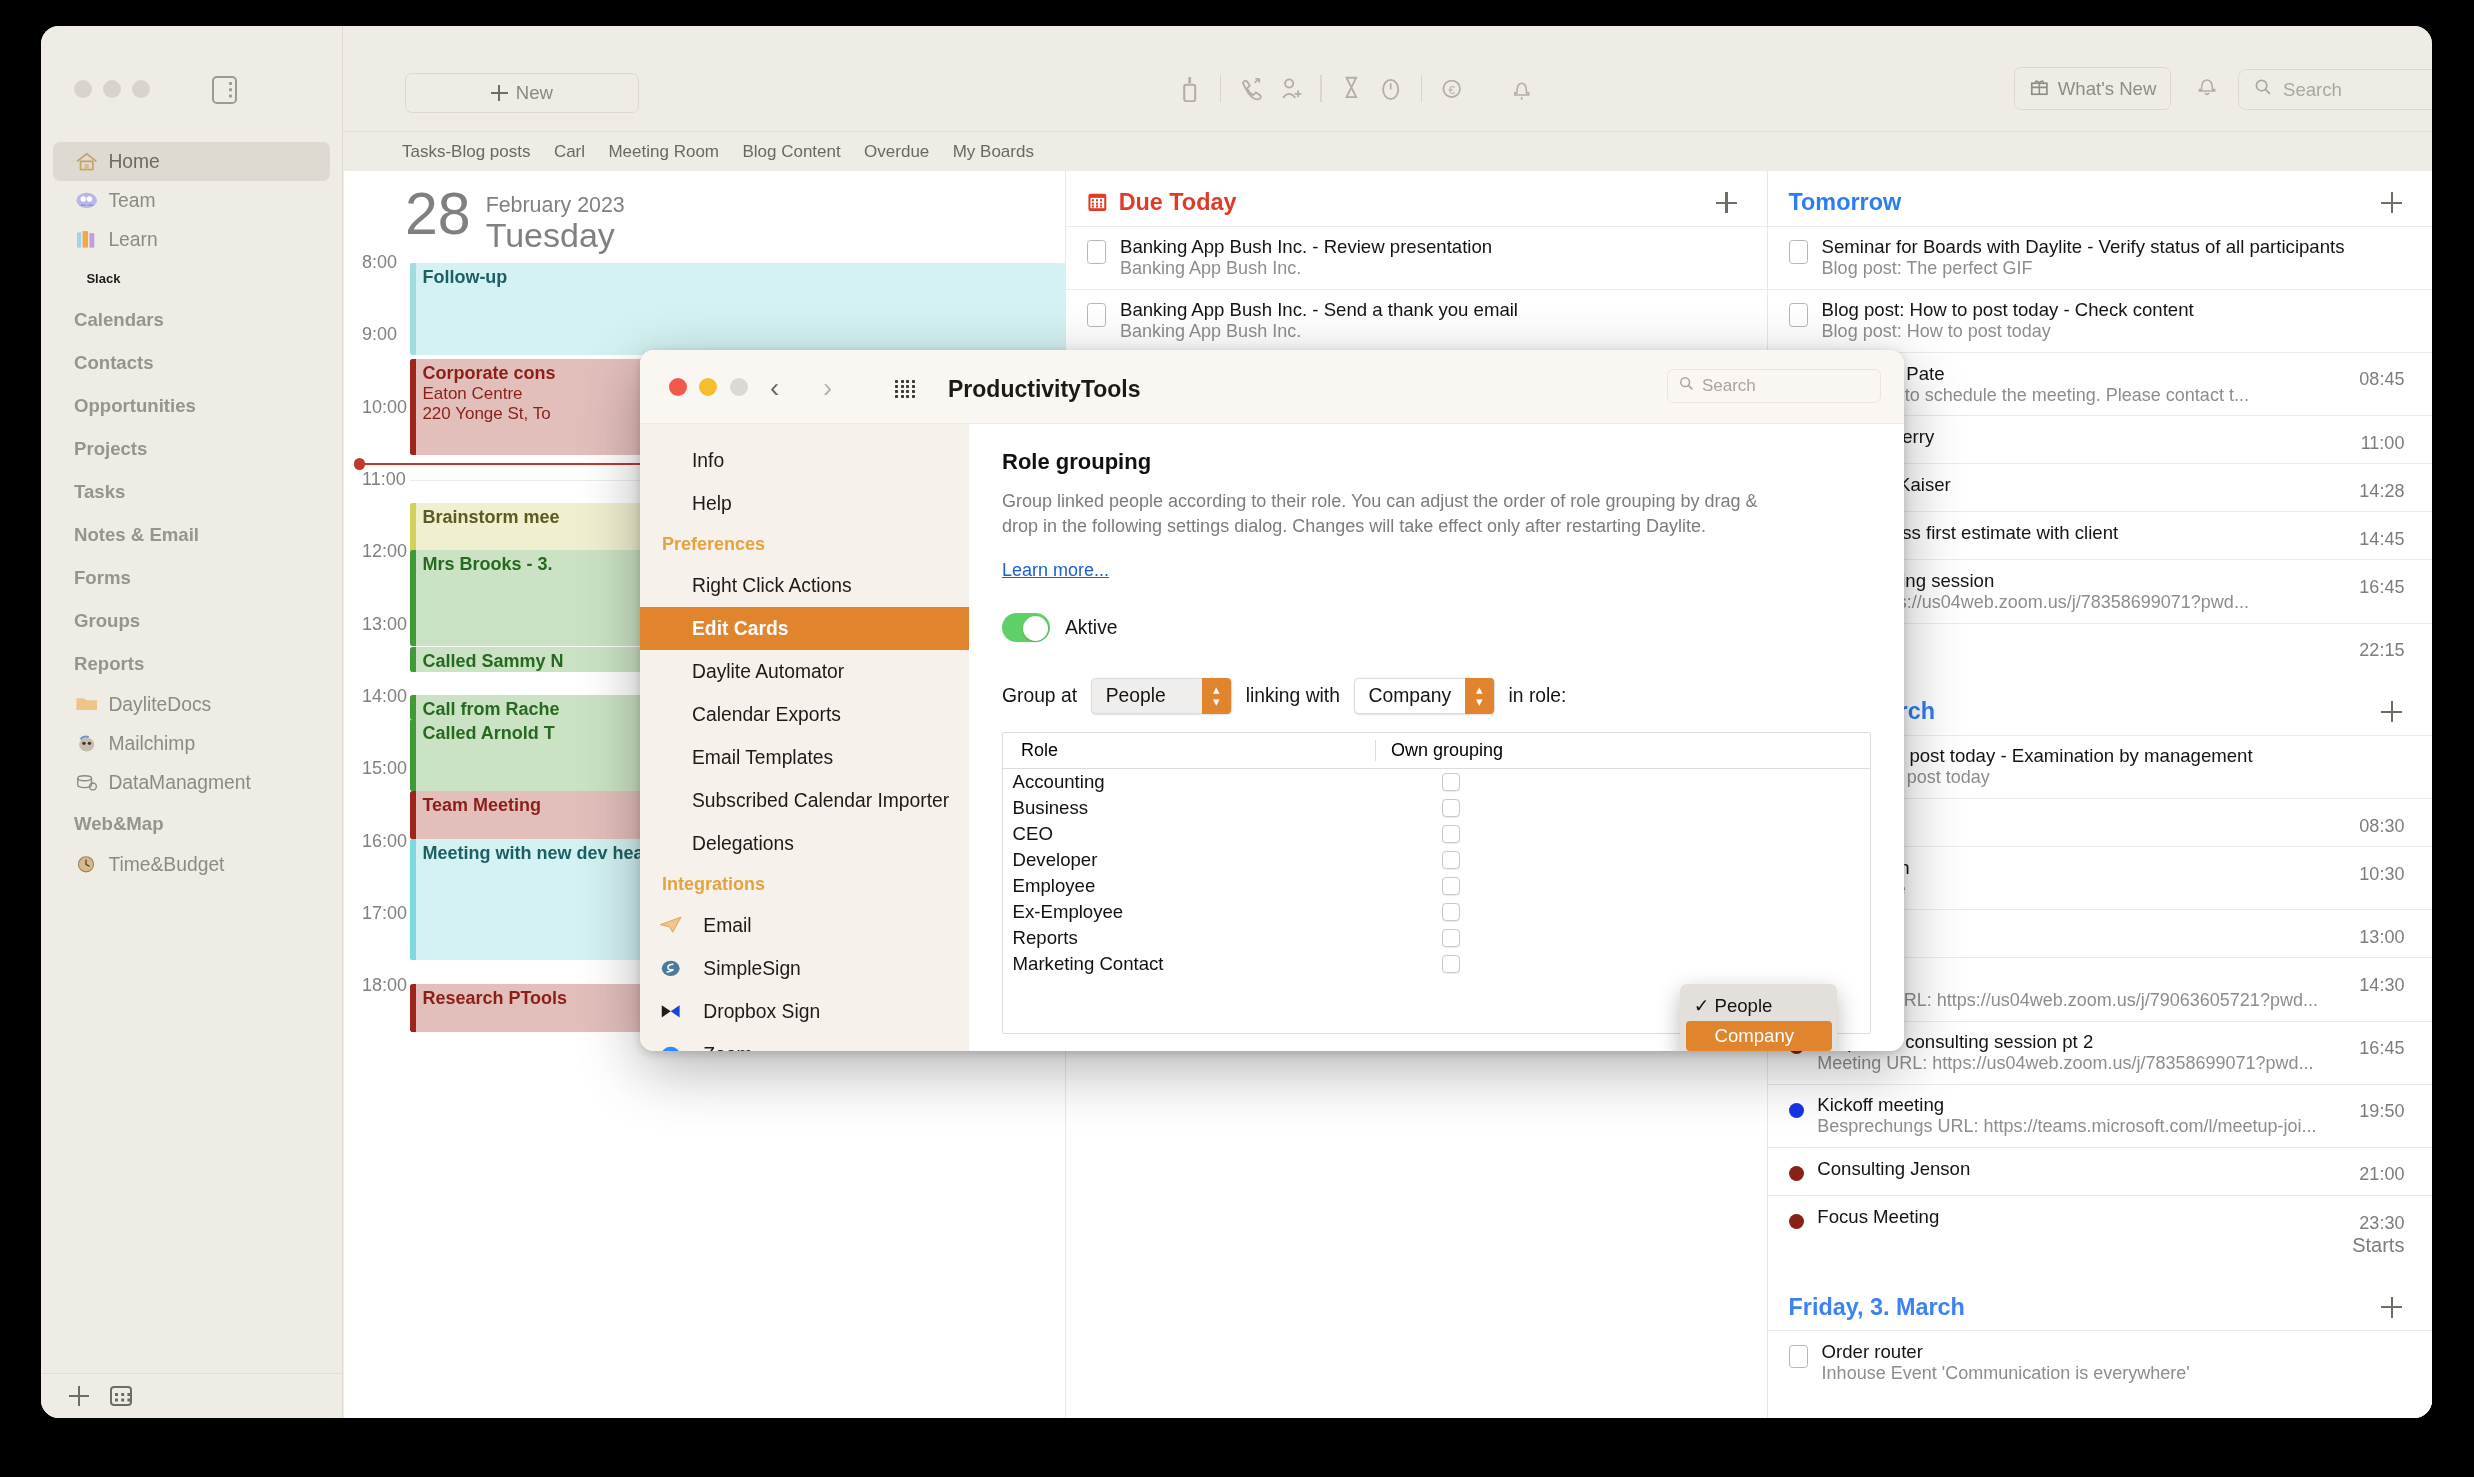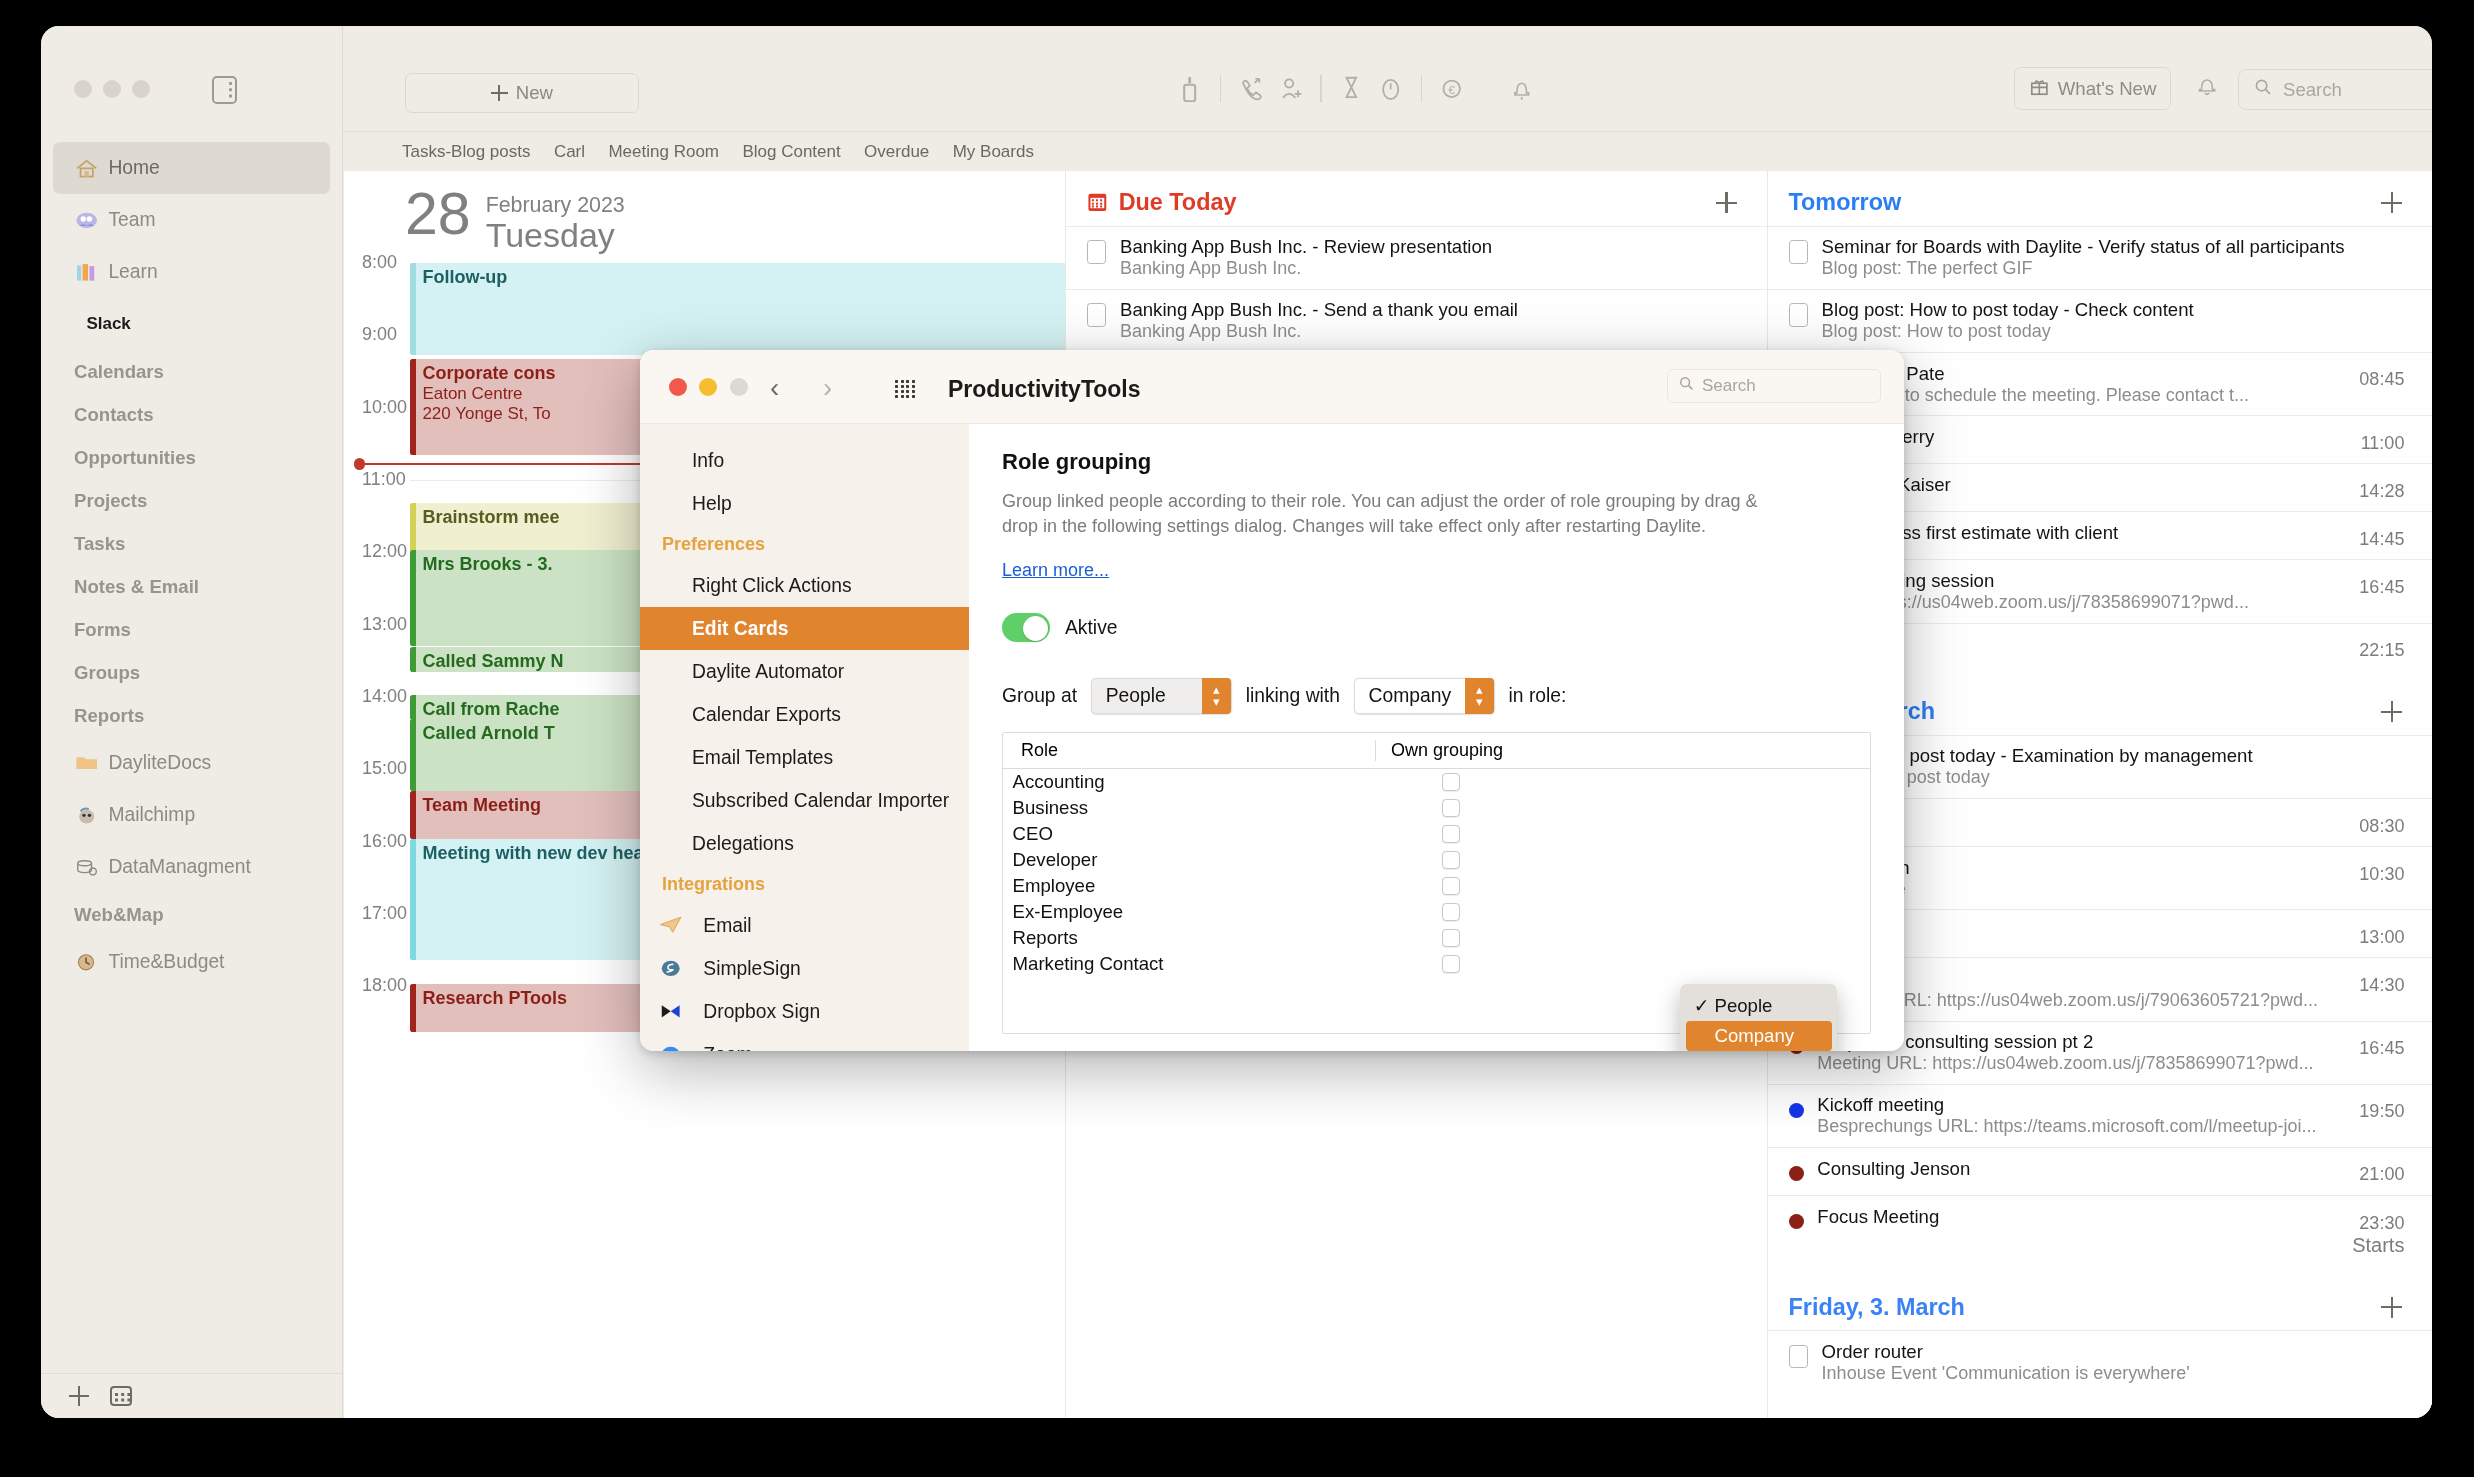--- a/index.html
+++ b/index.html
@@ -28,25 +28,25 @@
   .traffic { position:absolute; left:33px; top:54px; display:flex; gap:11px; align-items:center; }
   .tl { width:18px;height:18px;border-radius:50%; background:#d8d4cc; }
   .sb-toggle { position:absolute; left:171px; top:50px; width:25px; height:27.6px;
      border:2.1px solid #9d9a93; border-radius:4.8px; }
   .sb-toggle:after { content:""; position:absolute; right:3.4px; top:4.1px; width:2.8px; height:2.8px;
      background:#9d9a93; box-shadow:0 6.2px 0 #9d9a93, 0 12.4px 0 #9d9a93; border-radius:0.7px;}
 
   .nav { position:absolute; left:0; top:116px; width:100%; }
   .nav-item {
     display:flex; align-items:center; gap:9.6px;
-    height:52px; padding-left:22px; margin:0 12.4px;
+    height:39px; padding-left:22px; margin:0 12.4px;
     font-size:19.3px; color:#8d8a83; border-radius:6.9px;
   }
   .nav-item.sel { background:#dedad2; color:#6e6a63; }
-  .nav-item.plain { padding-left:33px; font-weight:bold; color:#1c1c1c; font-size:17px;}
+  .nav-item.plain { padding-left:33px; font-weight:bold; color:#1c1c1c; font-size:13px;}
   .nav-head { padding-left:33px; font-size:18.6px; color:#97948d; font-weight:bold;
      height:43px; display:flex; align-items:center;}
   .nav-ico { width:23.4px; height:20.7px; display:inline-block; position:relative; flex:none; }
 
   .sb-bottom { position:absolute; left:0; bottom:0; width:100%; height:45px;
       border-top:1.4px solid #e1ddd5; display:flex; align-items:center; gap:20.7px; padding-left:27.6px;}
   .plus-ico { width:20.7px;height:20.7px; position:relative;}
   .plus-ico:before,.plus-ico:after{content:"";position:absolute;background:#6f6c66;}
   .plus-ico:before{left:50%;top:0;width:2.1px;height:100%;margin-left:-1px;}
   .plus-ico:after{top:50%;left:0;height:2.1px;width:100%;margin-top:-1px;}

